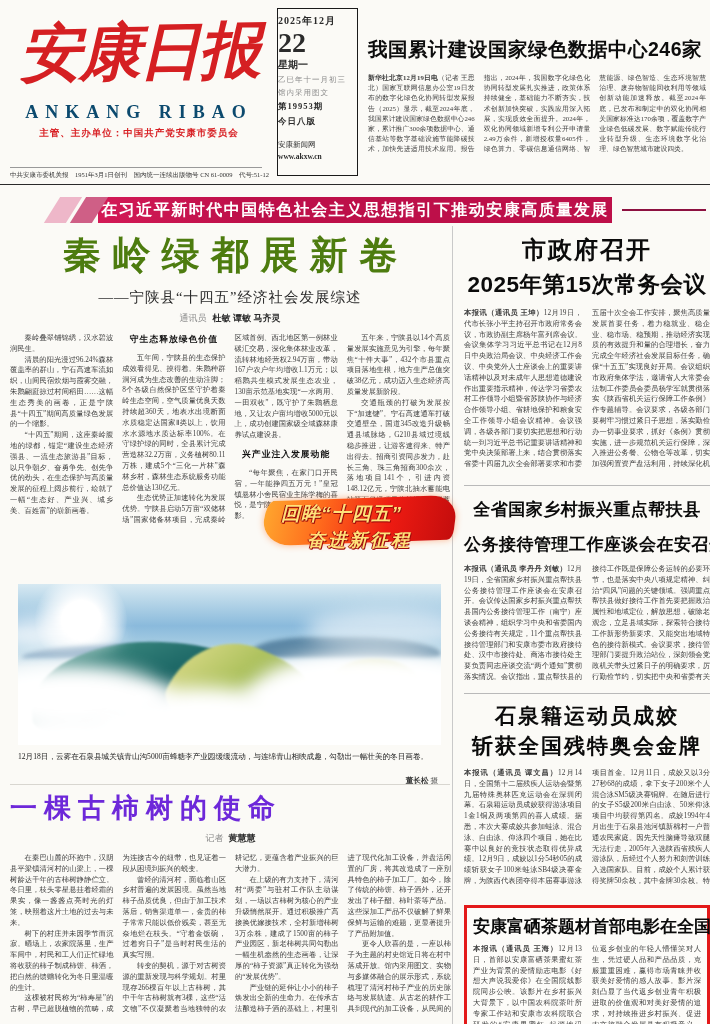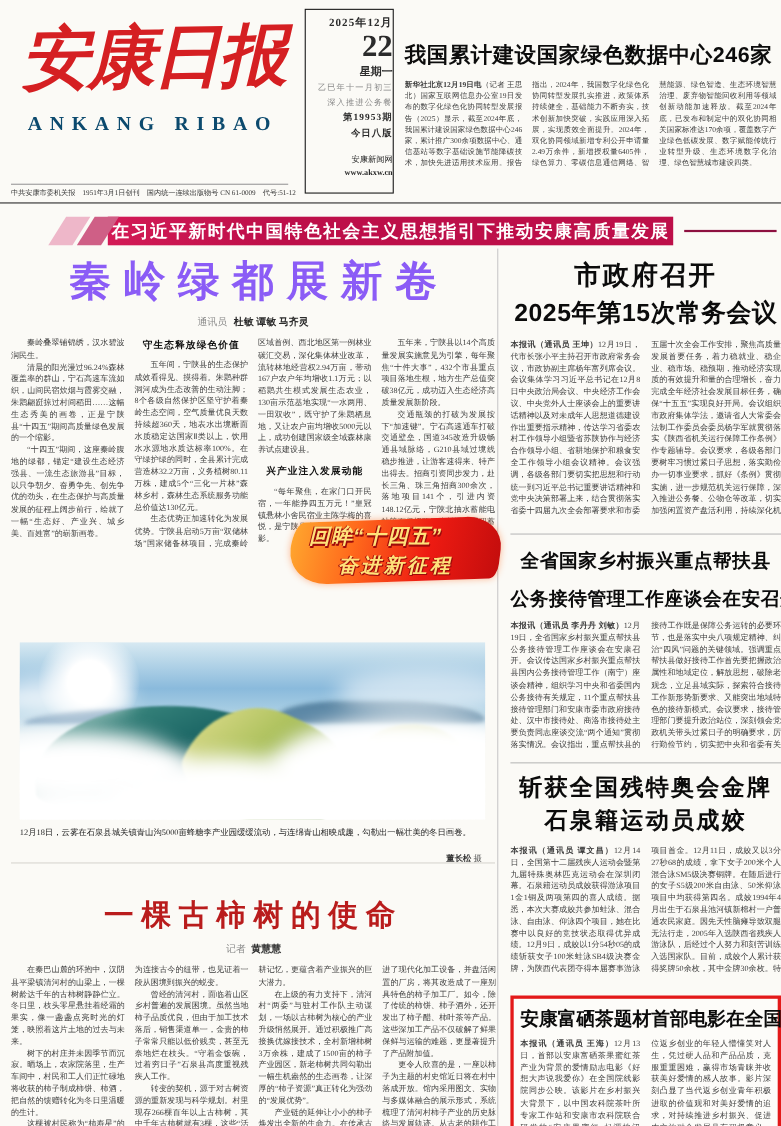--- a/index.html
+++ b/index.html
@@ -18,21 +18,21 @@
   }
   .mast-latin { font-family:"Liberation Serif", serif; font-weight:bold; color:#0c4a6e; font-size:18px; letter-spacing:7px; margin-top:2px; }
   .mast-sponsor { color:#d82024; font-size:9.5px; font-weight:bold; letter-spacing:1px; margin-top:4px; }
   .mast-footer {
     position:absolute; left:10px; top:167px; width:252px;
     font-size:6.5px; color:#333; white-space:nowrap; text-align:left;
     border-top:0.5px solid #999; padding-top:3px;
   }
   .date-box {
     position:absolute; left:277px; top:8px; width:81px; height:168px;
-    border:1.5px solid #1a1a1a; text-align:right; padding-top:5px;
+    border:1.5px solid #1a1a1a; text-align:left; padding-top:5px;
     font-family:"Liberation Serif", serif;
   }
   .db-ym { font-size:10px; font-weight:bold; letter-spacing:1px; }
   .db-day { font-size:28px; font-weight:bold; line-height:1.05; }
   .db-week { font-size:10px; font-weight:bold; margin-top:1px; }
   .db-lunar, .db-pub { font-size:7.5px; color:#8a8a8a; margin-top:3px; letter-spacing:1px; }
   .db-issue, .db-pages { font-size:8.5px; font-weight:bold; margin-top:3px; letter-spacing:1px; }
   .db-site { font-size:7.5px; margin-top:12px; }
   .db-url { font-size:7.5px; font-weight:bold; margin-top:2px; }
   .top-article { position:absolute; left:368px; top:36px; width:338px; }
@@ -60,38 +60,38 @@
   .stripe { position:absolute; top:0; height:26px; width:22px; transform:skewX(-32deg); }
   .stripe1 { left:-46px; background:#eeb7c9; }
   .stripe2b { left:-20px; background:#cf5f86; }
   .banner-ext { position:absolute; left:622px; top:209px; width:84px; height:2px; background:#8d1040; }
   
   .v-rule { position:absolute; left:452px; top:226px; width:1px; height:798px; background:#c9c9c9; }
   
   .lead { position:absolute; left:10px; top:230px; width:440px; }
   .lead-headline {
     font-family:"Liberation Sans", sans-serif; font-weight:bold; text-align:center;
-    font-size:38px; letter-spacing:0.3em; color:#8b5cf6; white-space:nowrap; text-indent:0.3em;
+    font-size:38px; letter-spacing:0.3em; color:#4d7c0f; white-space:nowrap; text-indent:0.3em;
   }
   .lead-subtitle { text-align:center; font-size:14.5px; margin-top:7px; letter-spacing:1px; }
   .lead-byline { text-align:center; font-size:9px; margin-top:5px; }
   .lead-byline .lbl { color:#8a8a8a; margin-right:6px; }
   .lead-byline .names { font-weight:bold; font-family:"Liberation Sans", sans-serif; }
   .lead-body {
     margin-top:8px; height:218px; overflow:hidden;
     column-count:4; column-gap:9px;
     font-size:7.3px; line-height:1.48; text-align:justify; color:#3d3d3d;
   }
   .lead-body p, .art-body p { text-indent:2em; }
   .sec-head {
     font-family:"Liberation Sans", sans-serif; font-weight:bold; font-size:8.8px;
     text-align:center; margin:7px 0; color:#111; letter-spacing:1px;
   }
   
-  .badge { position:absolute; left:263px; top:471px; width:193px; height:59px; z-index:6; }
+  .badge { position:absolute; left:263px; top:497px; width:193px; height:47px; z-index:6; }
   .badge-bg {
     position:absolute; inset:1px;
     background:linear-gradient(96deg,#ffa62e 0%,#ff6a1c 30%,#ee1b12 65%,#c40d0d 100%);
     border-radius:14px 48px 10px 52px / 32px 42px 18px 46px;
     transform:skewX(-9deg) rotate(-2deg);
     box-shadow:0 0 7px rgba(255,100,20,.45);
   }
   .badge-l1, .badge-l2 {
     position:relative; font-family:"Liberation Sans", sans-serif; font-weight:bold; font-style:italic;
     color:#ffe27a; text-shadow:1px 1px 0 #9d0b0b, -1px 0 0 #9d0b0b, 0 1px 0 #b01010; white-space:nowrap;
@@ -124,21 +124,21 @@
   .c4 { left:-6%;  top:20%; width:30%; height:22%; opacity:.75; }
   .c5 { left:68%;  top:16%; width:38%; height:24%; opacity:.6; }
   .c6 { left:28%;  top:84%; width:64%; height:32%; }
   .c7 { left:-4%;  top:78%; width:34%; height:30%; }
   .photo-caption { position:absolute; left:18px; top:751px; width:424px; font-size:7.6px; line-height:1.5; color:#222; }
   .credit { text-align:right; color:#555; margin-top:13px; padding-right:4px; }
   .credit .nm { font-weight:bold; color:#333; }
   
   .mid-rule { position:absolute; left:10px; top:784px; width:440px; height:1px; background:#d8d6d0; }
   .persimmon { position:absolute; left:10px; top:790px; width:441px; height:234px; overflow:hidden; }
-  .per-headline { text-align:center; font-size:27px; font-weight:bold; letter-spacing:7px; color:#b91c1c; font-family:"Liberation Serif", serif;margin-top:24px; }
+  .per-headline { font-size:27px; font-weight:bold; letter-spacing:7px; color:#6d28d9; font-family:"Liberation Serif", serif; }
   .per-byline { text-align:center; font-size:9px; margin-top:6px; }
   .per-byline .lbl { color:#8a8a8a; margin-right:5px; }
   .per-byline .names { font-weight:bold; font-family:"Liberation Sans", sans-serif; }
   .per-body { margin-top:8px; height:168px; overflow:hidden; column-count:4; column-gap:9px;
     font-size:7.3px; line-height:1.48; text-align:justify; color:#3d3d3d; }
   .per-body p { text-indent:2em; }
   
   .right-col { position:absolute; left:453px; top:226px; width:257px; height:798px; padding-left:11px; overflow:hidden; }
   .rc-headline { font-family:"Liberation Sans", sans-serif; font-weight:bold; text-align:center; color:#0b0b0b; }
   .gov-h1 { font-size:24px; letter-spacing:2px; margin-top:8px; }
@@ -156,29 +156,30 @@
   .movie-body { height:104px; margin-top:6px; }
 </style>
 </head>
 <body>
 
 <div class="page">
 
   <div class="masthead">
     <div class="mast-title">安康日报</div>
     <div class="mast-latin">ANKANG  RIBAO</div>
+    <div class="mast-sponsor">主管、主办单位：中国共产党安康市委员会</div>
   </div>
   <div class="mast-footer">中共安康市委机关报　1951年3月1日创刊　国内统一连续出版物号 CN 61-0009　代号:51-12</div>
 
   <div class="date-box">
     <div class="db-ym">2025年12月</div>
     <div class="db-day">22</div>
     <div class="db-week">星期一</div>
     <div class="db-lunar">乙巳年十一月初三</div>
-    <div class="db-lunar">深入推进公务餐</div>
+    <div class="db-lunar">馆内采用图文</div>
     <div class="db-issue">第19953期</div>
     <div class="db-pages">今日八版</div>
     <div class="db-site">安康新闻网</div>
     <div class="db-url">www.akxw.cn</div>
   </div>
 
   <div class="top-article">
     <div class="top-headline">我国累计建设国家绿色数据中心246家</div>
     <div class="top-body">
       <span class="b">新华社北京12月19日电</span><span>（记者 王思北）国家互联网信息办公室19日发布的数字化绿色化协同转型发展报告（2025）显示，截至2024年底，我国累计建设国家绿色数据中心246家，累计推广300余项数据中心、通信基站等数字基础设施节能降碳技术，加快先进适用技术应用。报告指出，2024年，我国数字化绿色化协同转型发展扎实推进，政策体系持续健全，基础能力不断夯实，技术创新加快突破，实践应用深入拓展，实现质效全面提升。2024年，双化协同领域新增专利公开申请量2.49万余件，新增授权量6405件，绿色算力、零碳信息通信网络、智慧能源、绿色智造、生态环境智慧治理、废弃物智能回收利用等领域创新动能加速释放。截至2024年底，已发布和制定中的双化协同相关国家标准达170余项，覆盖数字产业绿色低碳发展、数字赋能传统行业转型升级、生态环境数字化治理、绿色智慧城市建设四类。</span>
@@ -191,20 +192,21 @@
     <div class="stripe stripe1"></div>
     <div class="stripe stripe2b"></div>
     <div class="banner-text">在习近平新时代中国特色社会主义思想指引下推动安康高质量发展</div>
   </div>
   <div class="banner-ext"></div>
 
   <div class="v-rule"></div>
 
   <div class="lead">
     <div class="lead-headline">秦岭绿都展新卷</div>
+    <div class="lead-subtitle">——宁陕县“十四五”经济社会发展综述</div>
     <div class="lead-byline">
       <span class="lbl">通讯员</span><span class="names">杜敏 谭敏 马齐灵</span>
     </div>
     <div class="lead-body">
       <p>秦岭叠翠铺锦绣，汉水碧波润民生。</p>
       <p>清晨的阳光漫过96.24%森林覆盖率的群山，宁石高速车流如织，山间民宿炊烟与霞雾交融，朱鹮翩跹掠过村间稻田……这幅生态秀美的画卷，正是宁陕县“十四五”期间高质量绿色发展的一个缩影。</p>
       <p>“十四五”期间，这座秦岭腹地的绿都，锚定“建设生态经济强县、一流生态旅游县”目标，以只争朝夕、奋勇争先、创先争优的劲头，在生态保护与高质量发展的征程上阔步前行，绘就了一幅“生态好、产业兴、城乡美、百姓富”的崭新画卷。</p>
       <div class="sec-head">守生态释放绿色价值</div>
       <p>五年间，宁陕县的生态保护成效看得见、摸得着。朱鹮种群洞河成为生态改善的生动注脚；8个各级自然保护区坚守护着秦岭生态空间，空气质量优良天数持续超360天，地表水出境断面水质稳定达国家Ⅱ类以上，饮用水水源地水质达标率100%。在守绿护绿的同时，全县累计完成营造林32.2万亩，义务植树80.11万株，建成5个“三化一片林”森林乡村，森林生态系统服务功能总价值达130亿元。</p>
       <p>生态优势正加速转化为发展优势。宁陕县启动5万亩“双储林场”国家储备林项目，完成秦岭区域首例、西北地区第一例林业碳汇交易，深化集体林业改革，流转林地经营权2.94万亩，带动167户农户年均增收1.1万元；以稻鹮共生模式发展生态农业，130亩示范基地实现“一水两用、一田双收”，既守护了朱鹮栖息地，又让农户亩均增收5000元以上，成功创建国家级全域森林康养试点建设县。</p>
@@ -249,21 +251,21 @@
 
   <div class="persimmon">
     <div class="per-headline">一棵古柿树的使命</div>
     <div class="per-byline">
       <span class="lbl">记者</span><span class="names">黄慧慧</span>
     </div>
     <div class="per-body">
       <p>在秦巴山麓的环抱中，汉阴县平梁镇清河村的山梁上，一棵树龄达千年的古柿树静静伫立。冬日里，枝头零星悬挂着经霜的果实，像一盏盏点亮时光的灯笼，映照着这片土地的过去与未来。</p>
       <p>树下的村庄并未因季节而沉寂。晒场上，农家院落里，生产车间中，村民和工人们正忙碌地将收获的柿子制成柿饼、柿酒，把自然的馈赠转化为冬日里温暖的生计。</p>
       <p>这棵被村民称为“柿寿星”的古树，早已超脱植物的范畴，成为连接古今的纽带，也见证着一段从困境到振兴的蜕变。</p>
-      <p>曾经的清河村，面临着山区乡村普遍的发展困境。虽然当地柿子品质优良，但由于加工技术落后，销售渠道单一，金贵的柿子常常只能以低价贱卖，甚至无奈地烂在枝头。“守着金饭碗，过着穷日子”石泉县高度重视残疾人工作。</p>
+      <p>曾经的清河村，面临着山区乡村普遍的发展困境。虽然当地柿子品质优良，但由于加工技术落后，销售渠道单一，金贵的柿子常常只能以低价贱卖，甚至无奈地烂在枝头。“守着金饭碗，过着穷日子”是当时村民生活的真实写照。</p>
       <p>转变的契机，源于对古树资源的重新发现与科学规划。村里现存266棵百年以上古柿树，其中千年古柿树就有3棵，这些“活文物”不仅凝聚着当地独特的农耕记忆，更蕴含着产业振兴的巨大潜力。</p>
       <p>在上级的有力支持下，清河村“两委”与驻村工作队主动谋划，一场以古柿树为核心的产业升级悄然展开。通过积极推广高接换优嫁接技术，全村新增柿树3万余株，建成了1500亩的柿子产业园区，新老柿树共同勾勒出一幅生机盎然的生态画卷，让深厚的“柿子资源”真正转化为强劲的“发展优势”。</p>
       <p>产业链的延伸让小小的柿子焕发出全新的生命力。在传承古法酿造柿子酒的基础上，村里引进了现代化加工设备，并盘活闲置的厂房，将其改造成了一座别具特色的柿子加工厂。如今，除了传统的柿饼、柿子酒外，还开发出了柿子醋、柿叶茶等产品。这些深加工产品不仅破解了鲜果保鲜与运输的难题，更显著提升了产品附加值。</p>
       <p>更令人欣喜的是，一座以柿子为主题的村史馆近日将在村中落成开放。馆内采用图文、实物与多媒体融合的展示形式，系统梳理了清河村柿子产业的历史脉络与发展轨迹。从古老的耕作工具到现代的加工设备，从民间的柿子传说到当代的产业图景，这座村史馆不仅将成为游客了解当地特色产业的重要窗口，更是村民找回文化自信的精神家园。</p>
 
     </div>
   </div>
 
   <div class="right-col">
 
@@ -281,22 +283,22 @@
       <div class="rc-headline rec-h">全省国家乡村振兴重点帮扶县</div>
       <div class="rc-headline rec-h">公务接待管理工作座谈会在安召开</div>
       <div class="art-body rec-body">
         <span class="b">本报讯（通讯员 李丹丹 刘敏）</span><span>12月19日，全省国家乡村振兴重点帮扶县公务接待管理工作座谈会在安康召开。会议传达国家乡村振兴重点帮扶县国内公务接待管理工作（南宁）座谈会精神，组织学习中央和省委国内公务接待有关规定，11个重点帮扶县接待管理部门和安康市委市政府接待处、汉中市接待处、商洛市接待处主要负责同志座谈交流“两个通知”贯彻落实情况。会议指出，重点帮扶县的接待工作既是保障公务运转的必要环节，也是落实中央八项规定精神、纠治“四风”问题的关键领域。强调重点帮扶县做好接待工作首先要把握政治属性和地域定位，解放思想，破除老观念，立足县域实际，探索符合接待工作新形势新要求、又能突出地域特色的接待新模式。会议要求，接待管理部门要提升政治站位，深刻领会党政机关带头过紧日子的明确要求，厉行勤俭节约，切实把中央和省委有关规定落到实处；转变思想观念，立足帮扶县定位，探索“有特色、低成本”的接待新模式；严格执行规定，认真落实公函制度、费用报销等刚性要求，杜绝超标准、搞变通的行为；完善制度措施，细化落实接待标准、经费管理等支撑细则，形成闭环管理。安康市纪委、市委办公室、市审计局、市财政局、市农业农村局、市委机关事务服务中心、市机关事务服务中心及非重点帮扶县接待管理部门负责同志参加或列席会议。</span>
       </div>
     </div>
 
     <hr class="rc-rule">
 
     <div>
+      <div class="rc-headline ath-h">石泉籍运动员成姣</div>
       <div class="rc-headline ath-h">斩获全国残特奥会金牌</div>
-      <div class="rc-headline ath-h">石泉籍运动员成姣</div>
       <div class="art-body ath-body">
         <span class="b">本报讯（通讯员 谭文昌）</span><span>12月14日，全国第十二届残疾人运动会暨第九届特殊奥林匹克运动会在深圳闭幕。石泉籍运动员成姣获得游泳项目1金1铜及两项第四的喜人成绩。据悉，本次大赛成姣共参加蛙泳、混合泳、自由泳、仰泳四个项目，她在比赛中以良好的竞技状态取得优异成绩。12月9日，成姣以1分54秒05的成绩斩获女子100米蛙泳SB4级决赛金牌，为陕西代表团夺得本届赛事游泳项目首金。12月11日，成姣又以3分27秒68的成绩，拿下女子200米个人混合泳SM5级决赛铜牌。在随后进行的女子S5级200米自由泳、50米仰泳项目中均获得第四名。成姣1994年4月出生于石泉县池河镇新棉村一户普通农民家庭。因先天性脑瘫导致双腿无法行走，2005年入选陕西省残疾人游泳队，后经过个人努力和刻苦训练入选国家队。目前，成姣个人累计获得奖牌50余枚，其中金牌30余枚。特别是在2016年第15届里约残奥会上，成姣一举打破纪录，夺得女子SM4级150米混合泳、SB3级50米蛙泳、S4级50米仰泳三枚金牌，成为全市首个获得3枚残奥会金牌的运动员。近年来，石泉县高度重视残疾人工作，全县残疾人工作保障、服务和组织体系不断健全，残疾人参与社会活动的环境和条件明显改善，合法权益得到有力维护，全县残疾人事业健康快速发展。尤其是残疾人体育工作成效明显，涌现出一大批以夏江波、成姣为代表的石泉籍优秀运动员，先后在残奥会、全国残疾人运动会等大型综合运动会中崭露头角，屡获佳绩，展现了石泉健儿的良好风采。</span>
       </div>
     </div>
 
     <div class="movie-box">
       <div class="rc-headline movie-h">安康富硒茶题材首部电影在全国公映</div>
       <div class="art-body movie-body">
         <span class="b">本报讯（通讯员 王海）</span><span>12月13日，首部以安康富硒茶果蜜红茶产业为背景的爱情励志电影《好想大声说我爱你》在全国院线影院同步公映。该影片在乡村振兴大背景下，以中国农科院茶叶所专家工作站和安康市农科院联合研发的“安康果蜜红·起源地汉阴”富硒红茶为媒，生动讲述了一位返乡创业的年轻人懵懂笑对人生，凭过硬人品和产品品质，克服重重困难，赢得市场青睐并收获美好爱情的感人故事。影片深刻凸显了当代返乡创业青年积极进取的价值观和对美好爱情的追求，对持续推进乡村振兴、促进农文旅融合发展具有积极意义。影片主要取景于安康富强机场、汉阴火车站、汉阴县城关镇三元村、凤凰山茶园茶厂及大木坝农家等地，展示了安康优美生态环境、特色产业发展成就和淳朴乡村风情。在顺利取得国家电影局公映许可证后，该影片于12月6日在中国电影博物馆新影2号厅首映。汉阴籍编剧兼导演徐谦表示，他想凭借自己深耕影视传媒的优势，结合自家及身边两代人的创业经历，创作一部土生土长的影视作品，帮助家乡茶企拓展市场。家乡有关部门和新闻单位给了他和团队大力支持，他有信心依托安康丰富的资源，创作更多影视好作品。</span>
       </div>

